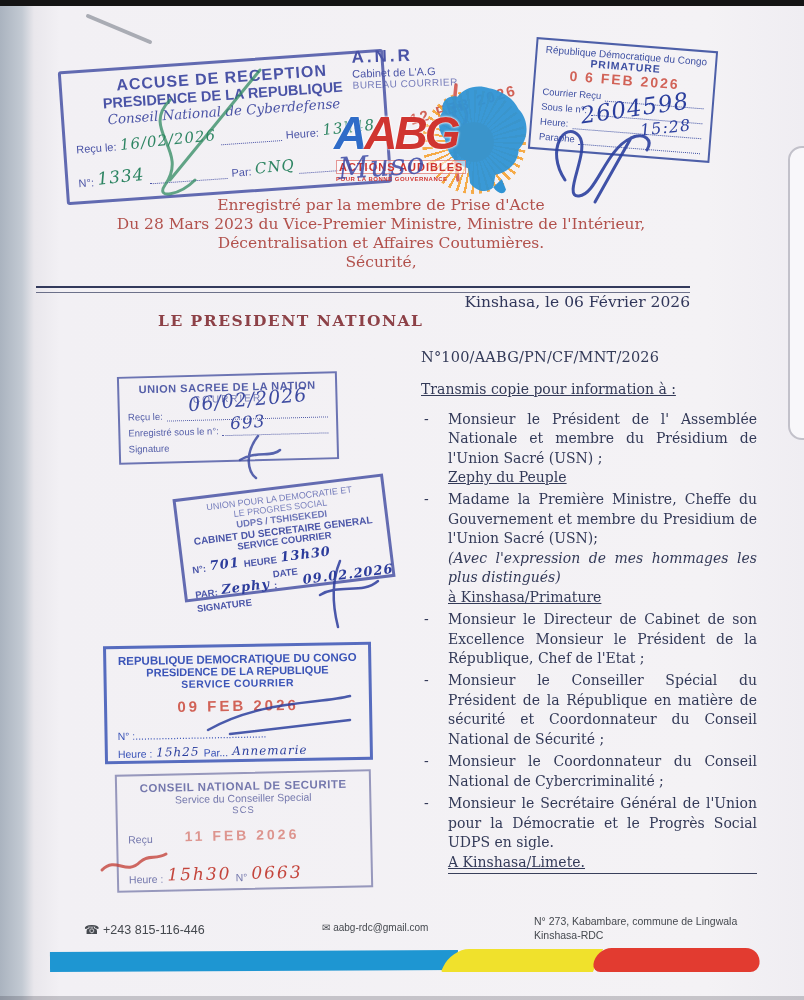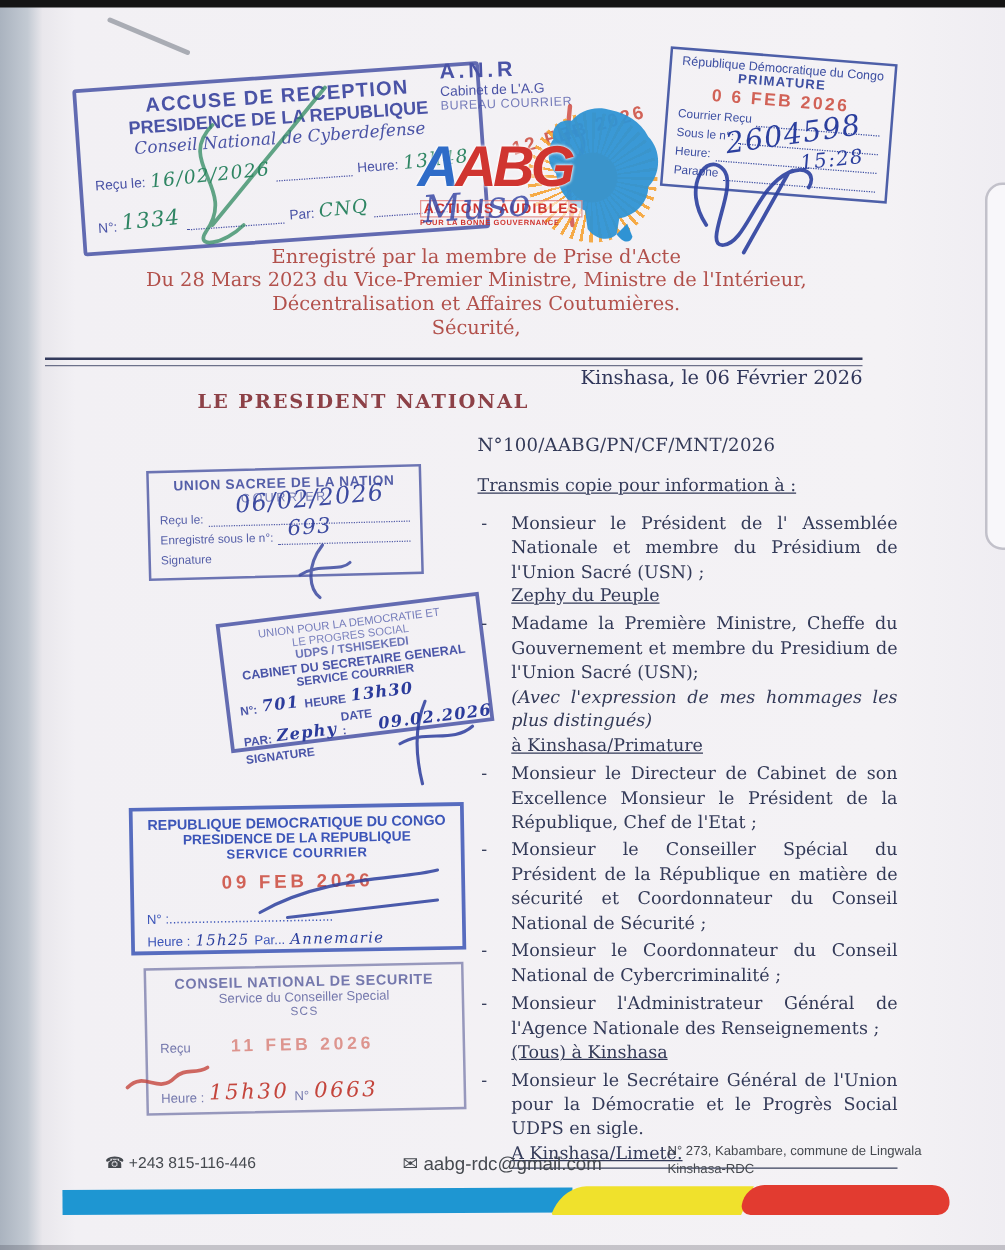--- a/index.html
+++ b/index.html
@@ -93,34 +93,34 @@
   #anr-hand{left:338px;top:148px;font-size:30px;color:#3b4aa6;transform:rotate(-4deg);opacity:.85;}
 
   
   #registration{left:58px;top:196px;width:646px;text-align:center;color:#b2514c;font-size:15.5px;line-height:19px;}
   #registration .rl2{letter-spacing:.5px;}
   #rule{left:36px;top:286px;width:654px;height:4px;border-top:2px solid #333a5c;border-bottom:1px solid rgba(51,58,92,.7);}
   #dateline{left:380px;top:293px;width:310px;text-align:right;color:#30365a;font-size:15.5px;}
   #sender-title{left:158px;top:311px;color:#8d4147;font-size:15.5px;font-weight:bold;letter-spacing:1.5px;}
 
   
-  #right-col{left:382px;top:347px;width:336px;color:#333a58;font-size:14px;line-height:1.39;}
+  #right-col{left:421px;top:347px;width:336px;color:#333a58;font-size:14px;line-height:1.39;}
   #ref-number{font-size:14.5px;margin-bottom:13px;letter-spacing:.2px;}
   #transmit-heading{text-decoration:underline;margin-bottom:10px;}
   #recipients{list-style:none;margin:0;padding:0;}
   #recipients li{position:relative;padding-left:27px;text-align:justify;margin-bottom:3px;}
   #recipients li::before{content:"-";position:absolute;left:3px;top:0;}
   .loc{text-decoration:underline;}
   .note{font-style:italic;}
   .loc-final{display:block;border-bottom:1.5px solid #39405c;padding-bottom:1px;}
 
   
   .ftxt{font-family:"Liberation Sans",sans-serif;color:#45494f;}
   #footer-phone{left:84px;top:922px;font-size:12.5px;}
-  #footer-email{left:322px;top:922px;font-size:15px;}
+  #footer-email{left:322px;top:922px;font-size:10px;}
   #footer-address{left:534px;top:914px;font-size:10.5px;line-height:1.35;width:235px;}
   .stripe{position:absolute;}
   #stripe-blue{left:50px;top:951px;width:408px;height:20px;background:#1e96d2;transform:rotate(-.3deg);}
   #stripe-yellow{left:446px;top:949px;width:152px;height:23px;background:#f0e12c;transform:skewX(-24deg);border-radius:18px 0 0 2px;}
   #stripe-red{left:594px;top:948px;width:166px;height:24px;background:#e23b30;border-radius:16px 16px 8px 8px;transform:skewX(-8deg);}
 
   #scroll-pill{left:788px;top:146px;width:40px;height:290px;border:2px solid #c2c1ca;border-radius:14px;background:#f8f7fa;}
   svg.ink{position:absolute;pointer-events:none;}
 </style>
 </head>
@@ -316,24 +316,20 @@
       <li>
         <span>Monsieur le Directeur de Cabinet de son Excellence Monsieur le Président de la République, Chef de l'Etat ;</span>
       </li>
       <li>
         <span>Monsieur le Conseiller Spécial du Président de la République en matière de sécurité et Coordonnateur du Conseil National de Sécurité ;</span>
       </li>
       <li>
         <span>Monsieur le Coordonnateur du Conseil National de Cybercriminalité ;</span>
       </li>
       <li>
-        <span>Monsieur l'Administrateur Général de l'Agence Nationale des Renseignements ;</span><br>
-        <span class="loc">(Tous) à Kinshasa</span>
-      </li>
-      <li>
         <span>Monsieur le Secrétaire Général de l'Union pour la Démocratie et le Progrès Social UDPS en sigle.</span>
         <span class="loc loc-final">A Kinshasa/Limete.</span>
       </li>
     </ul>
   </div>
 
   <div class="abs ftxt" id="footer-phone">
     <span>☎</span>
     <span>+243 815-116-446</span>
   </div>

